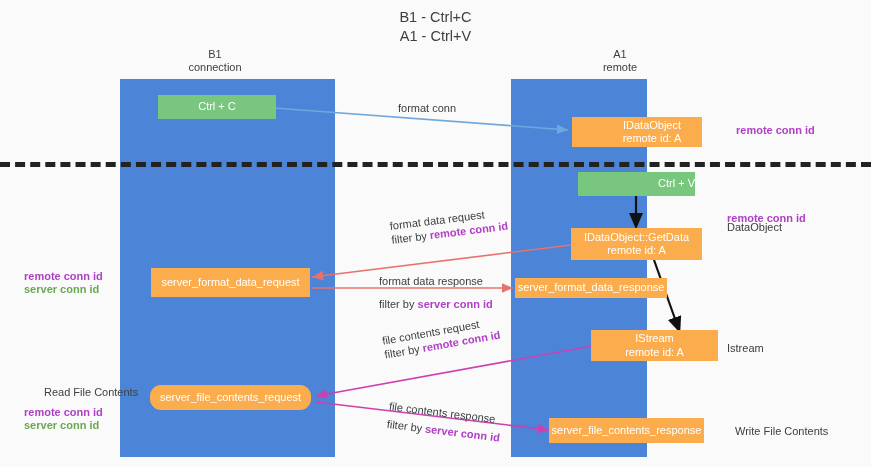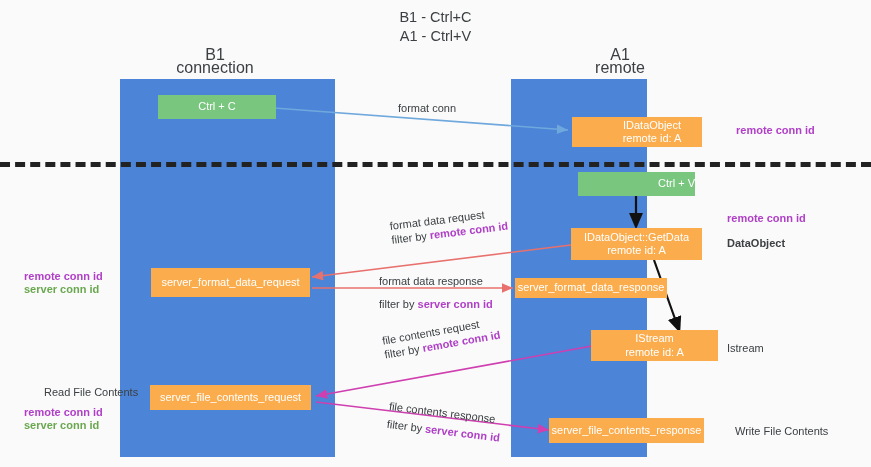--- a/index.html
+++ b/index.html
@@ -1,21 +1,21 @@
 <!DOCTYPE html>
 <html><head>
 <meta charset="utf-8">
 <style>
   html,body{margin:0;padding:0;background:#fafafa;}
   body{width:871px;height:467px;position:relative;overflow:hidden;
        font-family:"Liberation Sans","DejaVu Sans",sans-serif;color:#3c4043;}
   #stage{position:absolute;left:0;top:0;width:871px;height:467px;}
   .abs{position:absolute;}
   .title{width:100%;text-align:center;font-size:14.5px;line-height:19px;color:#3c4043;}
-  .colhead{text-align:center;font-size:16px;line-height:13px;color:#3c4043;}
+  .colhead{text-align:center;font-size:11px;line-height:13px;color:#3c4043;}
   .lane{background:#4c84d8;}
   .box{position:absolute;box-sizing:border-box;display:flex;flex-direction:column;
        align-items:center;justify-content:center;text-align:center;color:#ffffff;
        font-size:11px;line-height:13.5px;}
   .box.green{background:#79c67f;}
   .box.orange{background:#fbad4e;}
   .lbl{position:absolute;font-size:11px;line-height:14px;white-space:nowrap;}
   .lbl.dark{color:#3c4043;}
   .lbl.purple{color:#b03fc7;font-weight:bold;}
   .lbl.green{color:#6aa84f;font-weight:bold;}
@@ -103,21 +103,21 @@
 
   <div class="box orange" style="left:515px;top:278px;width:152px;height:20px;">
     <div>server_format_data_response</div>
   </div>
 
   <div class="box orange" style="left:591px;top:330px;width:127px;height:31px;">
     <div>IStream</div>
     <div>remote id: A</div>
   </div>
 
-  <div class="box orange" style="left:150px;top:385px;width:161px;height:25px;">
+  <div class="box orange" style="left:150px;top:385px;width:161px;height:25px;border-radius:11px;">
     <div>server_file_contents_request</div>
   </div>
 
   <div class="box orange" style="left:549px;top:418px;width:155px;height:25px;">
     <div>server_file_contents_response</div>
   </div>
 
   <div class="lbl dark" style="left:398px;top:101px;">format conn</div>
 
   <div class="rot-wrap" style="left:389px;top:219px;transform:rotate(-7deg);transform-origin:left top;">
@@ -143,21 +143,21 @@
 
   <div class="rot-wrap" style="left:390px;top:399px;transform:rotate(7deg);transform-origin:left top;">
     <div class="lbl dark" style="position:static;">file contents response</div>
     <div style="font-size:10.5px;margin-top:4px;">
       <span class="lbl dark" style="position:static;">filter by </span><span class="lbl purple" style="position:static;">server conn id</span>
     </div>
   </div>
 
   <div class="lbl purple" style="left:736px;top:123px;">remote conn id</div>
   <div class="lbl purple" style="left:727px;top:211px;">remote conn id</div>
-  <div class="lbl dark" style="left:727px;top:236px;font-weight:bold;">DataObject</div>
+  <div class="lbl dark" style="left:727px;top:220px;">DataObject</div>
   <div class="lbl dark" style="left:727px;top:341px;">Istream</div>
   <div class="lbl dark" style="left:735px;top:424px;">Write File Contents</div>
 
   <div class="lbl purple" style="left:24px;top:269px;">remote conn id</div>
   <div class="lbl green" style="left:24px;top:282px;">server conn id</div>
 
   <div class="lbl dark" style="left:44px;top:385px;">Read File Contents</div>
   <div class="lbl purple" style="left:24px;top:405px;">remote conn id</div>
   <div class="lbl green" style="left:24px;top:418px;">server conn id</div>
 

